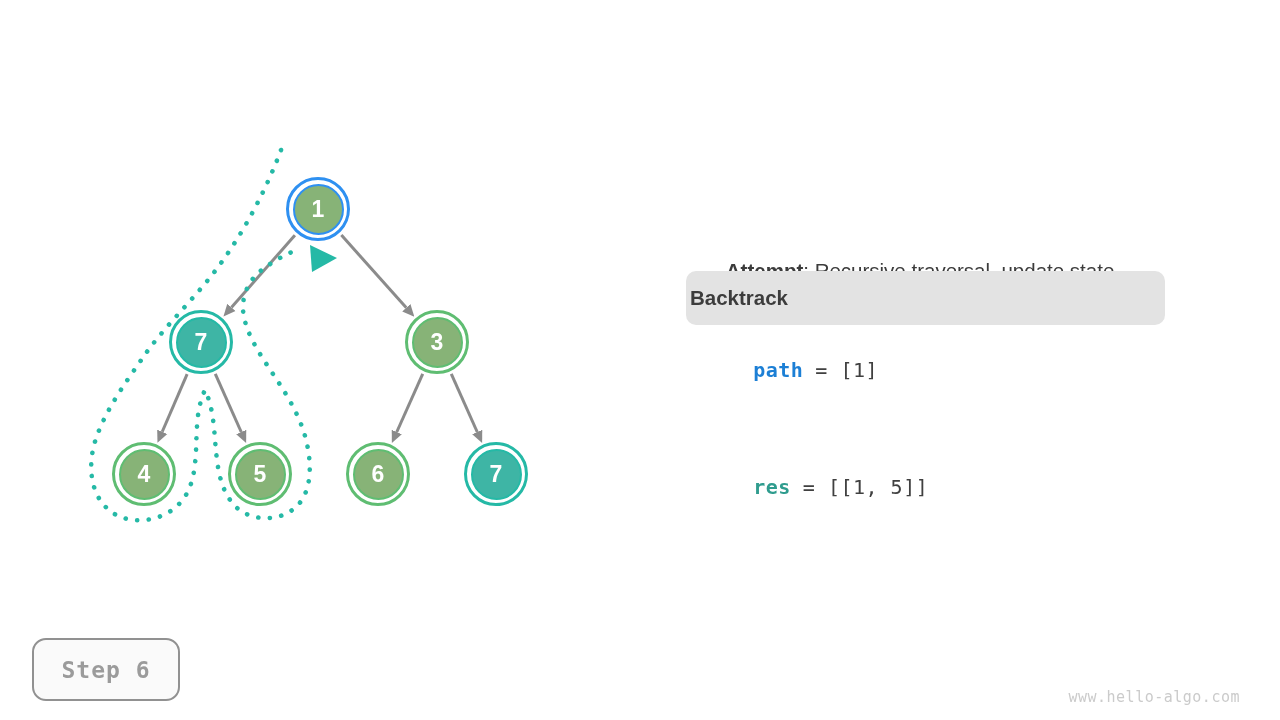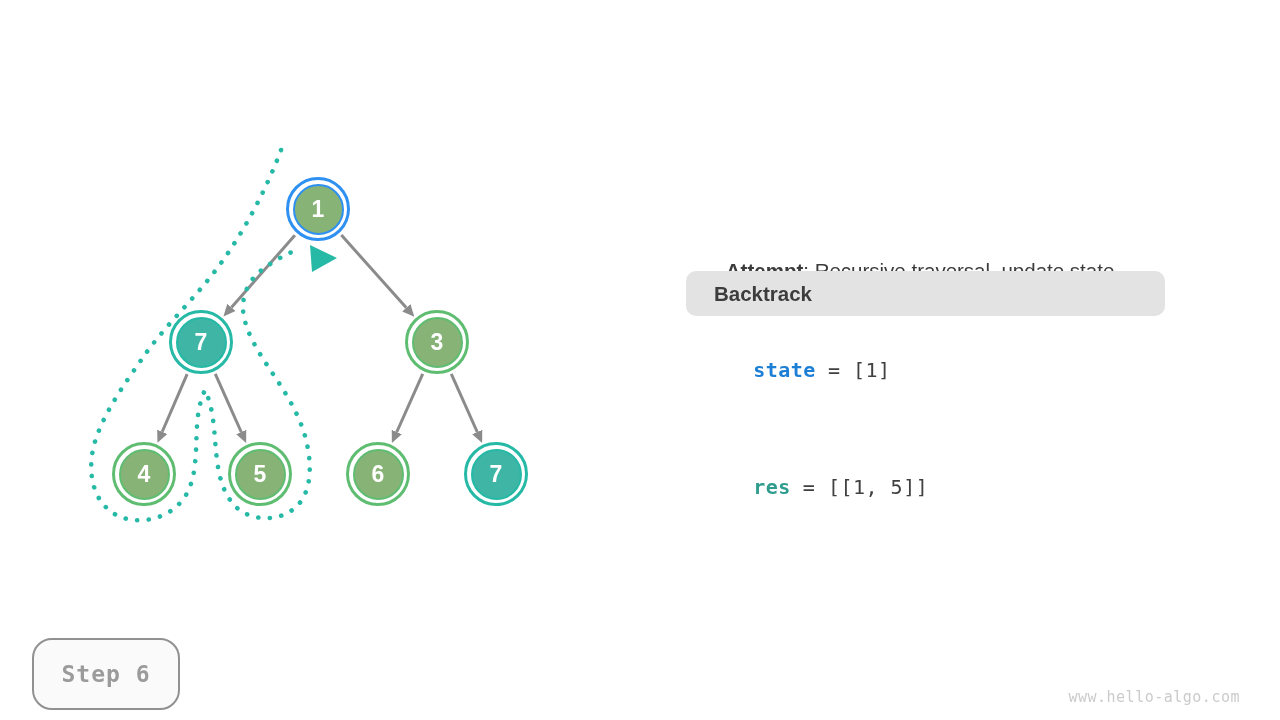--- a/index.html
+++ b/index.html
@@ -28,43 +28,43 @@
 
   
   .legend-line {
     position: absolute; left: 703px; top: 229px;
     font-size: 20.5px; line-height: 28px; color: var(--text-dark);
     white-space: pre;
   }
   .legend-line b { font-weight: bold; }
 
   .backtrack-box {
-    position: absolute; left: 686px; top: 271px; width: 479px; height: 45px;
+    position: absolute; left: 686px; top: 271px; width: 479px; height: 54px;
     background: var(--highlight-bg); border-radius: 10px;
-    display: flex; align-items: center; padding-left: 28px;
+    display: flex; align-items: center; padding-left: 4px;
     font-size: 20.5px; color: var(--text-dark); white-space: pre;
   }
   .backtrack-box b { font-weight: bold; }
 
   .code-line {
     position: absolute; left: 703px;
     font-family: "DejaVu Sans Mono", monospace;
     font-size: 20px; letter-spacing: 0.5px; color: #404040; white-space: pre;
   }
   .code-line .var { font-weight: bold; }
   #path-line { top: 334px; }
   #path-line .var { color: var(--path-blue); }
   #res-line { top: 451px; }
   #res-line .var { color: var(--res-teal); margin-top: 20px; }
   .code-rest { margin-left: 12px; color: #404040; }
 
   
   .step-box {
-    position: absolute; left: 32px; top: 638px; width: 148px; height: 72px;
-    border: 2px solid #919191; border-radius: 20px; background: #fafafa;
+    position: absolute; left: 32px; top: 638px; width: 148px; height: 63px;
+    border: 2px solid #919191; border-radius: 14px; background: #fafafa;
     display: flex; align-items: center; justify-content: center;
     font-family: "DejaVu Sans Mono", monospace; font-weight: bold;
     font-size: 23px; color: var(--step-gray); letter-spacing: 1px;
   }
 
   
   .watermark {
     position: absolute; right: 40px; top: 678px;
     font-family: "DejaVu Sans Mono", monospace;
     font-size: 15px; color: var(--footer-gray); letter-spacing: 0.5px; margin-top: 10px;
@@ -151,21 +151,21 @@
 
   <div class="legend-line">
     <b>Attempt</b><span>: Recursive traversal, update state</span>
   </div>
 
   <div class="backtrack-box">
     <b>Backtrack</b>
   </div>
 
   <div class="code-line" id="path-line">
-    <span class="var">state</span><span class="code-rest">= [1]</span>
+    <span class="var">path</span><span class="code-rest">= [1]</span>
   </div>
 
   <div class="code-line" id="res-line">
     <span class="var">res</span><span class="code-rest">= [[1, 5]]</span>
   </div>
 
   <div class="step-box">
     <span>Step 6</span>
   </div>
 

